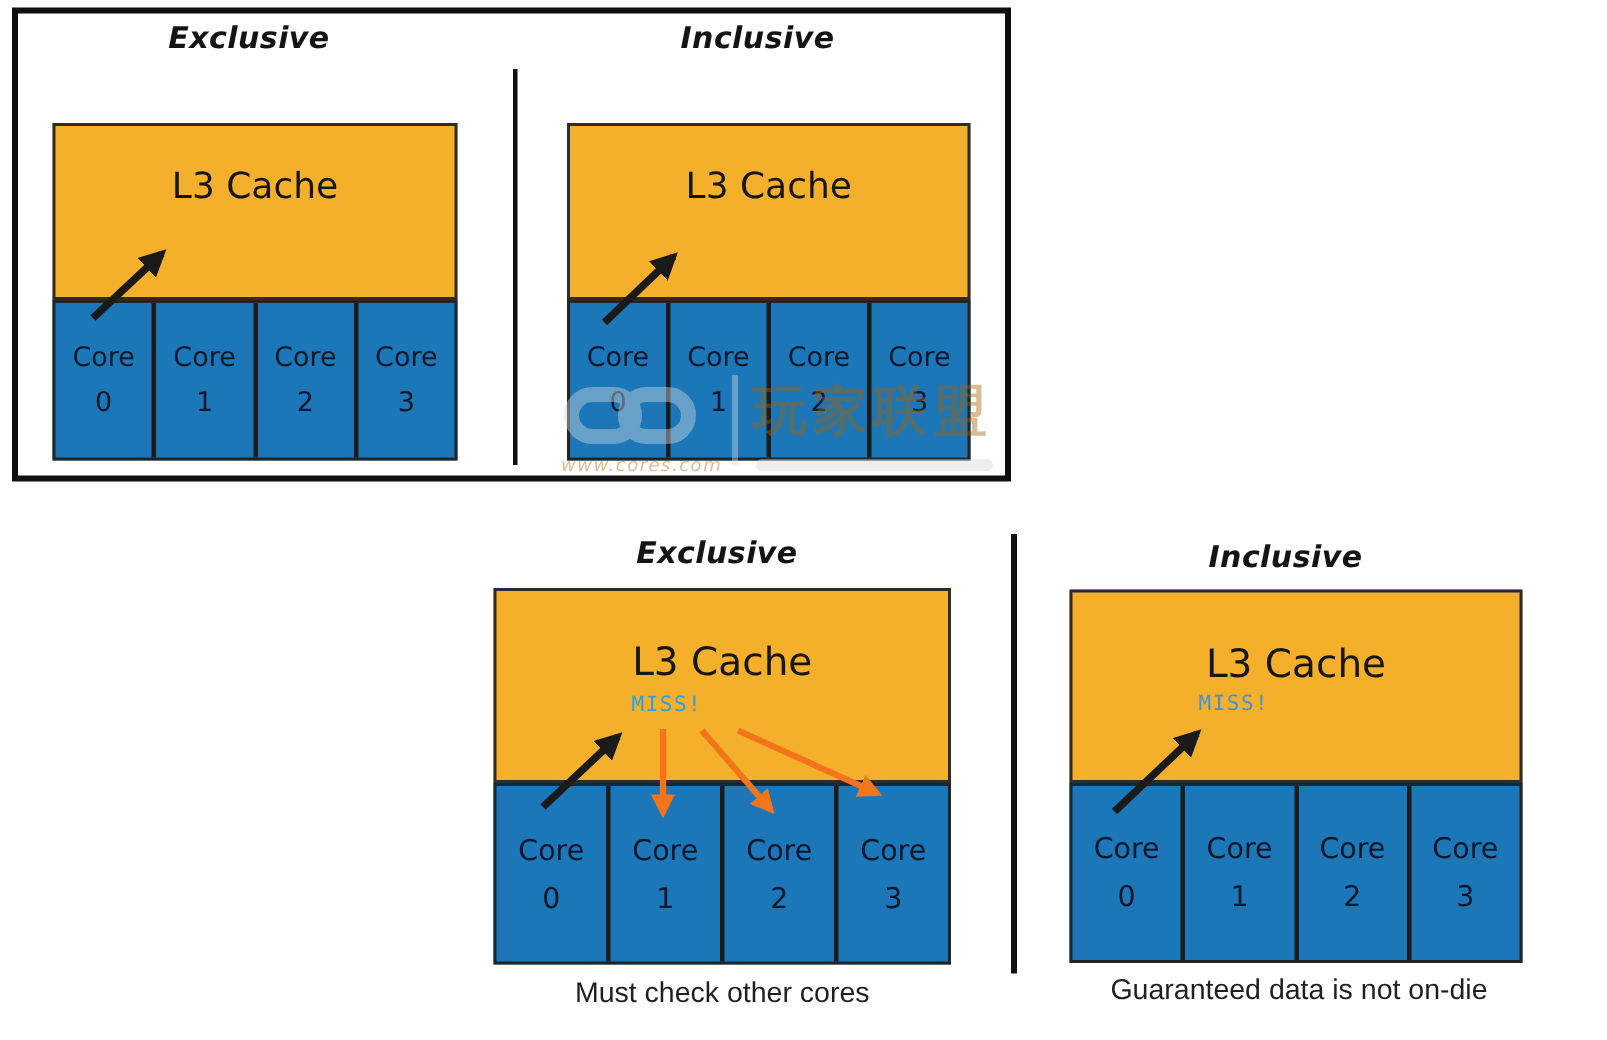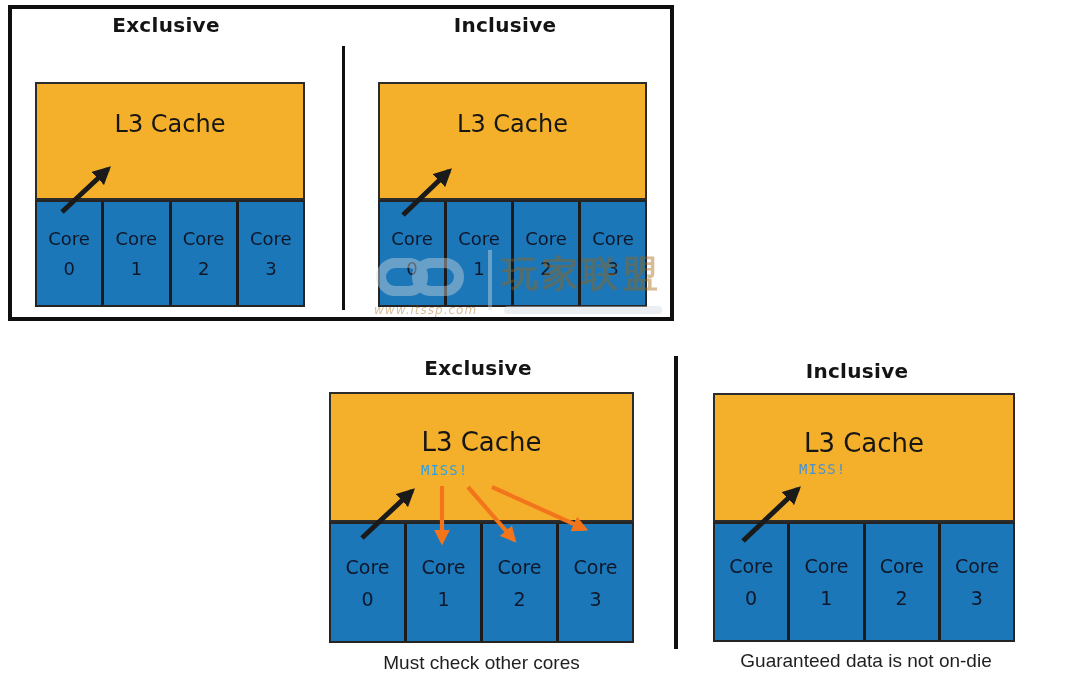--- a/index.html
+++ b/index.html
@@ -7,21 +7,21 @@
     position:relative; width:1071px; height:693px; background:#ffffff;
     font-family:"DejaVu Sans", sans-serif; overflow:hidden;
   }
   
   .frame {
     position:absolute; left:8px; top:5px; width:666px; height:316px;
     border:4px solid #0f0f0f; box-sizing:border-box; background:#ffffff;
   }
   .vdivider { position:absolute; background:#111111; }
   .dg-title {
-    position:absolute; text-align:center; font-weight:bold; 
+    position:absolute; text-align:center; font-weight:bold; font-style:italic;
     font-size:20px; color:#141414; letter-spacing:0.3px;
   }
   
   .cache {
     position:absolute; background:#F5B02B; border:2px solid #2c2c2c;
     box-sizing:border-box;
   }
   .cache-label {
     position:absolute; left:0; right:0; text-align:center;
     font-weight:normal; color:#161616;
@@ -126,21 +126,21 @@
       <div>Core</div>
       <div>3</div>
     </div>
   </div>
 
   <div class="wm">
     <span class="wm-link l1"></span>
     <span class="wm-link l2"></span>
     <div class="wm-bar"></div>
     <div class="wm-cn">玩家联盟</div>
-    <div class="wm-url">www.itssp.com</div>
+    <div class="wm-url">www.cores.com</div>
     <div class="wm-tag"></div>
   </div>
 
   <div class="dg-title" style="left:378px;top:356px;width:200px;">Exclusive</div>
   <div class="dg-title" style="left:757px;top:359px;width:200px;">Inclusive</div>
 
   <div class="vdivider" style="left:674px;top:356px;width:4px;height:293px;"></div>
 
   <div class="cache cache-bot" style="left:329px;top:392px;width:305px;height:130px;">
     <div class="cache-label">L3 Cache</div>

